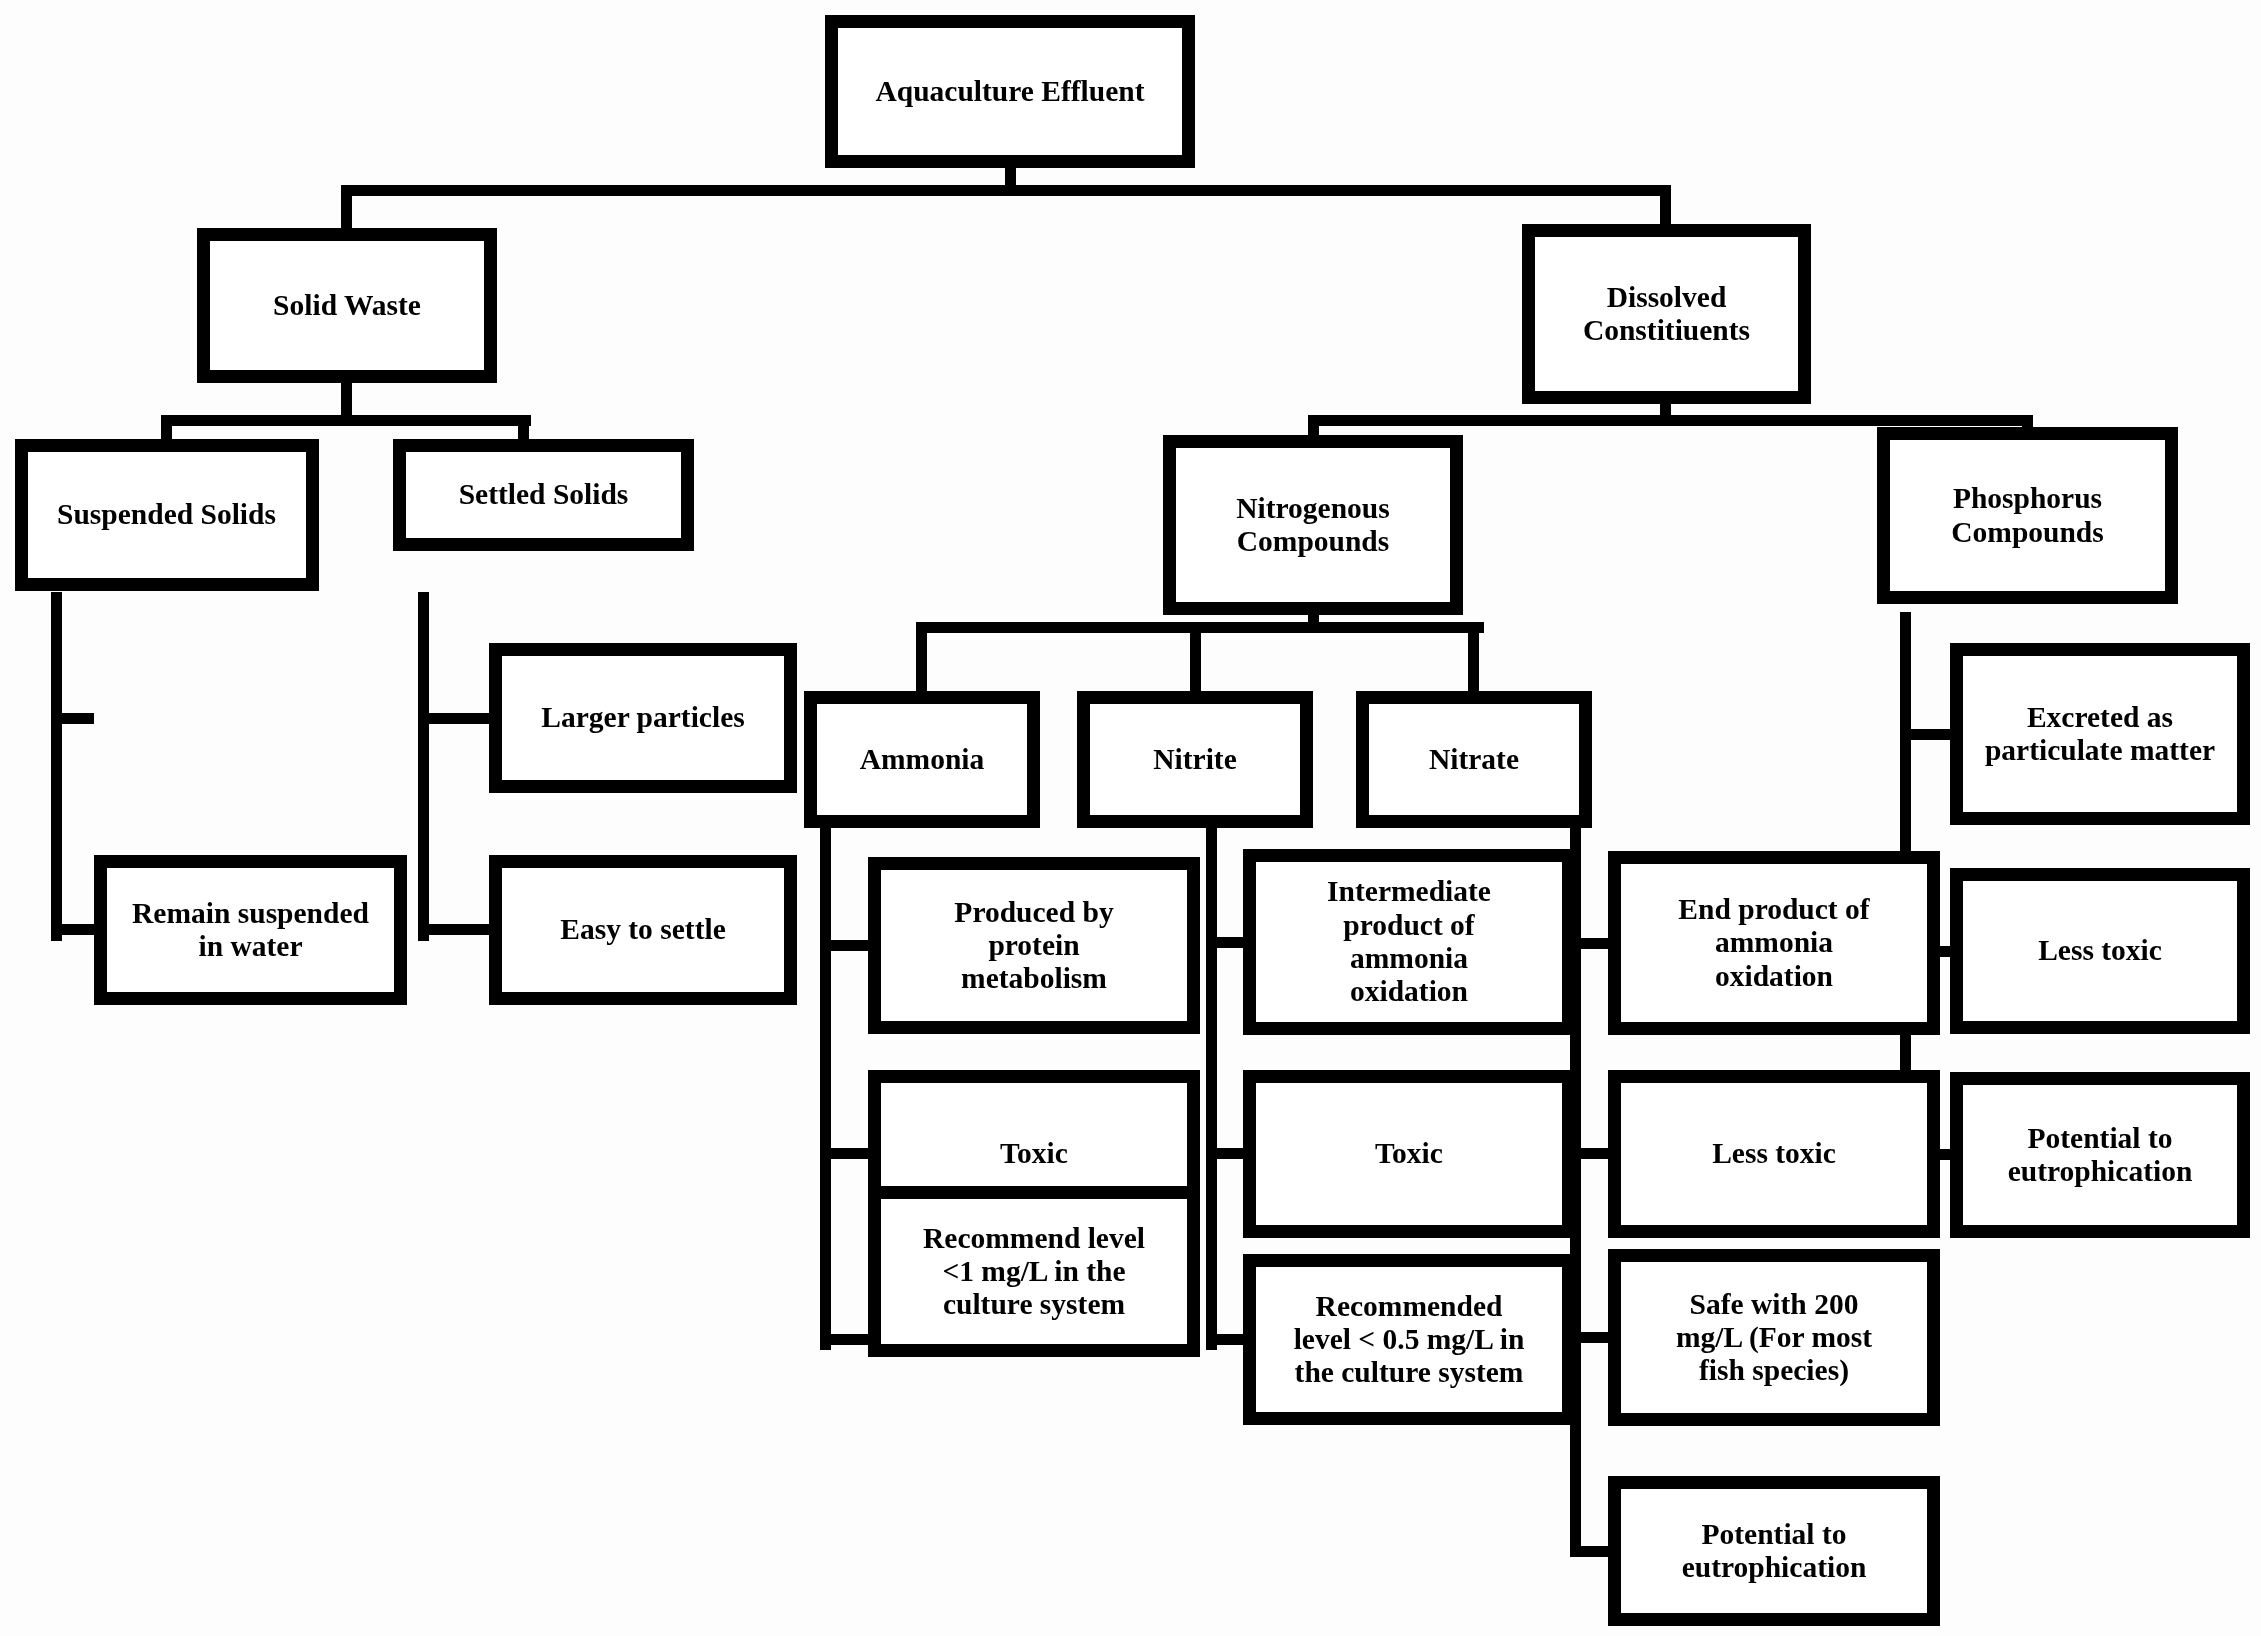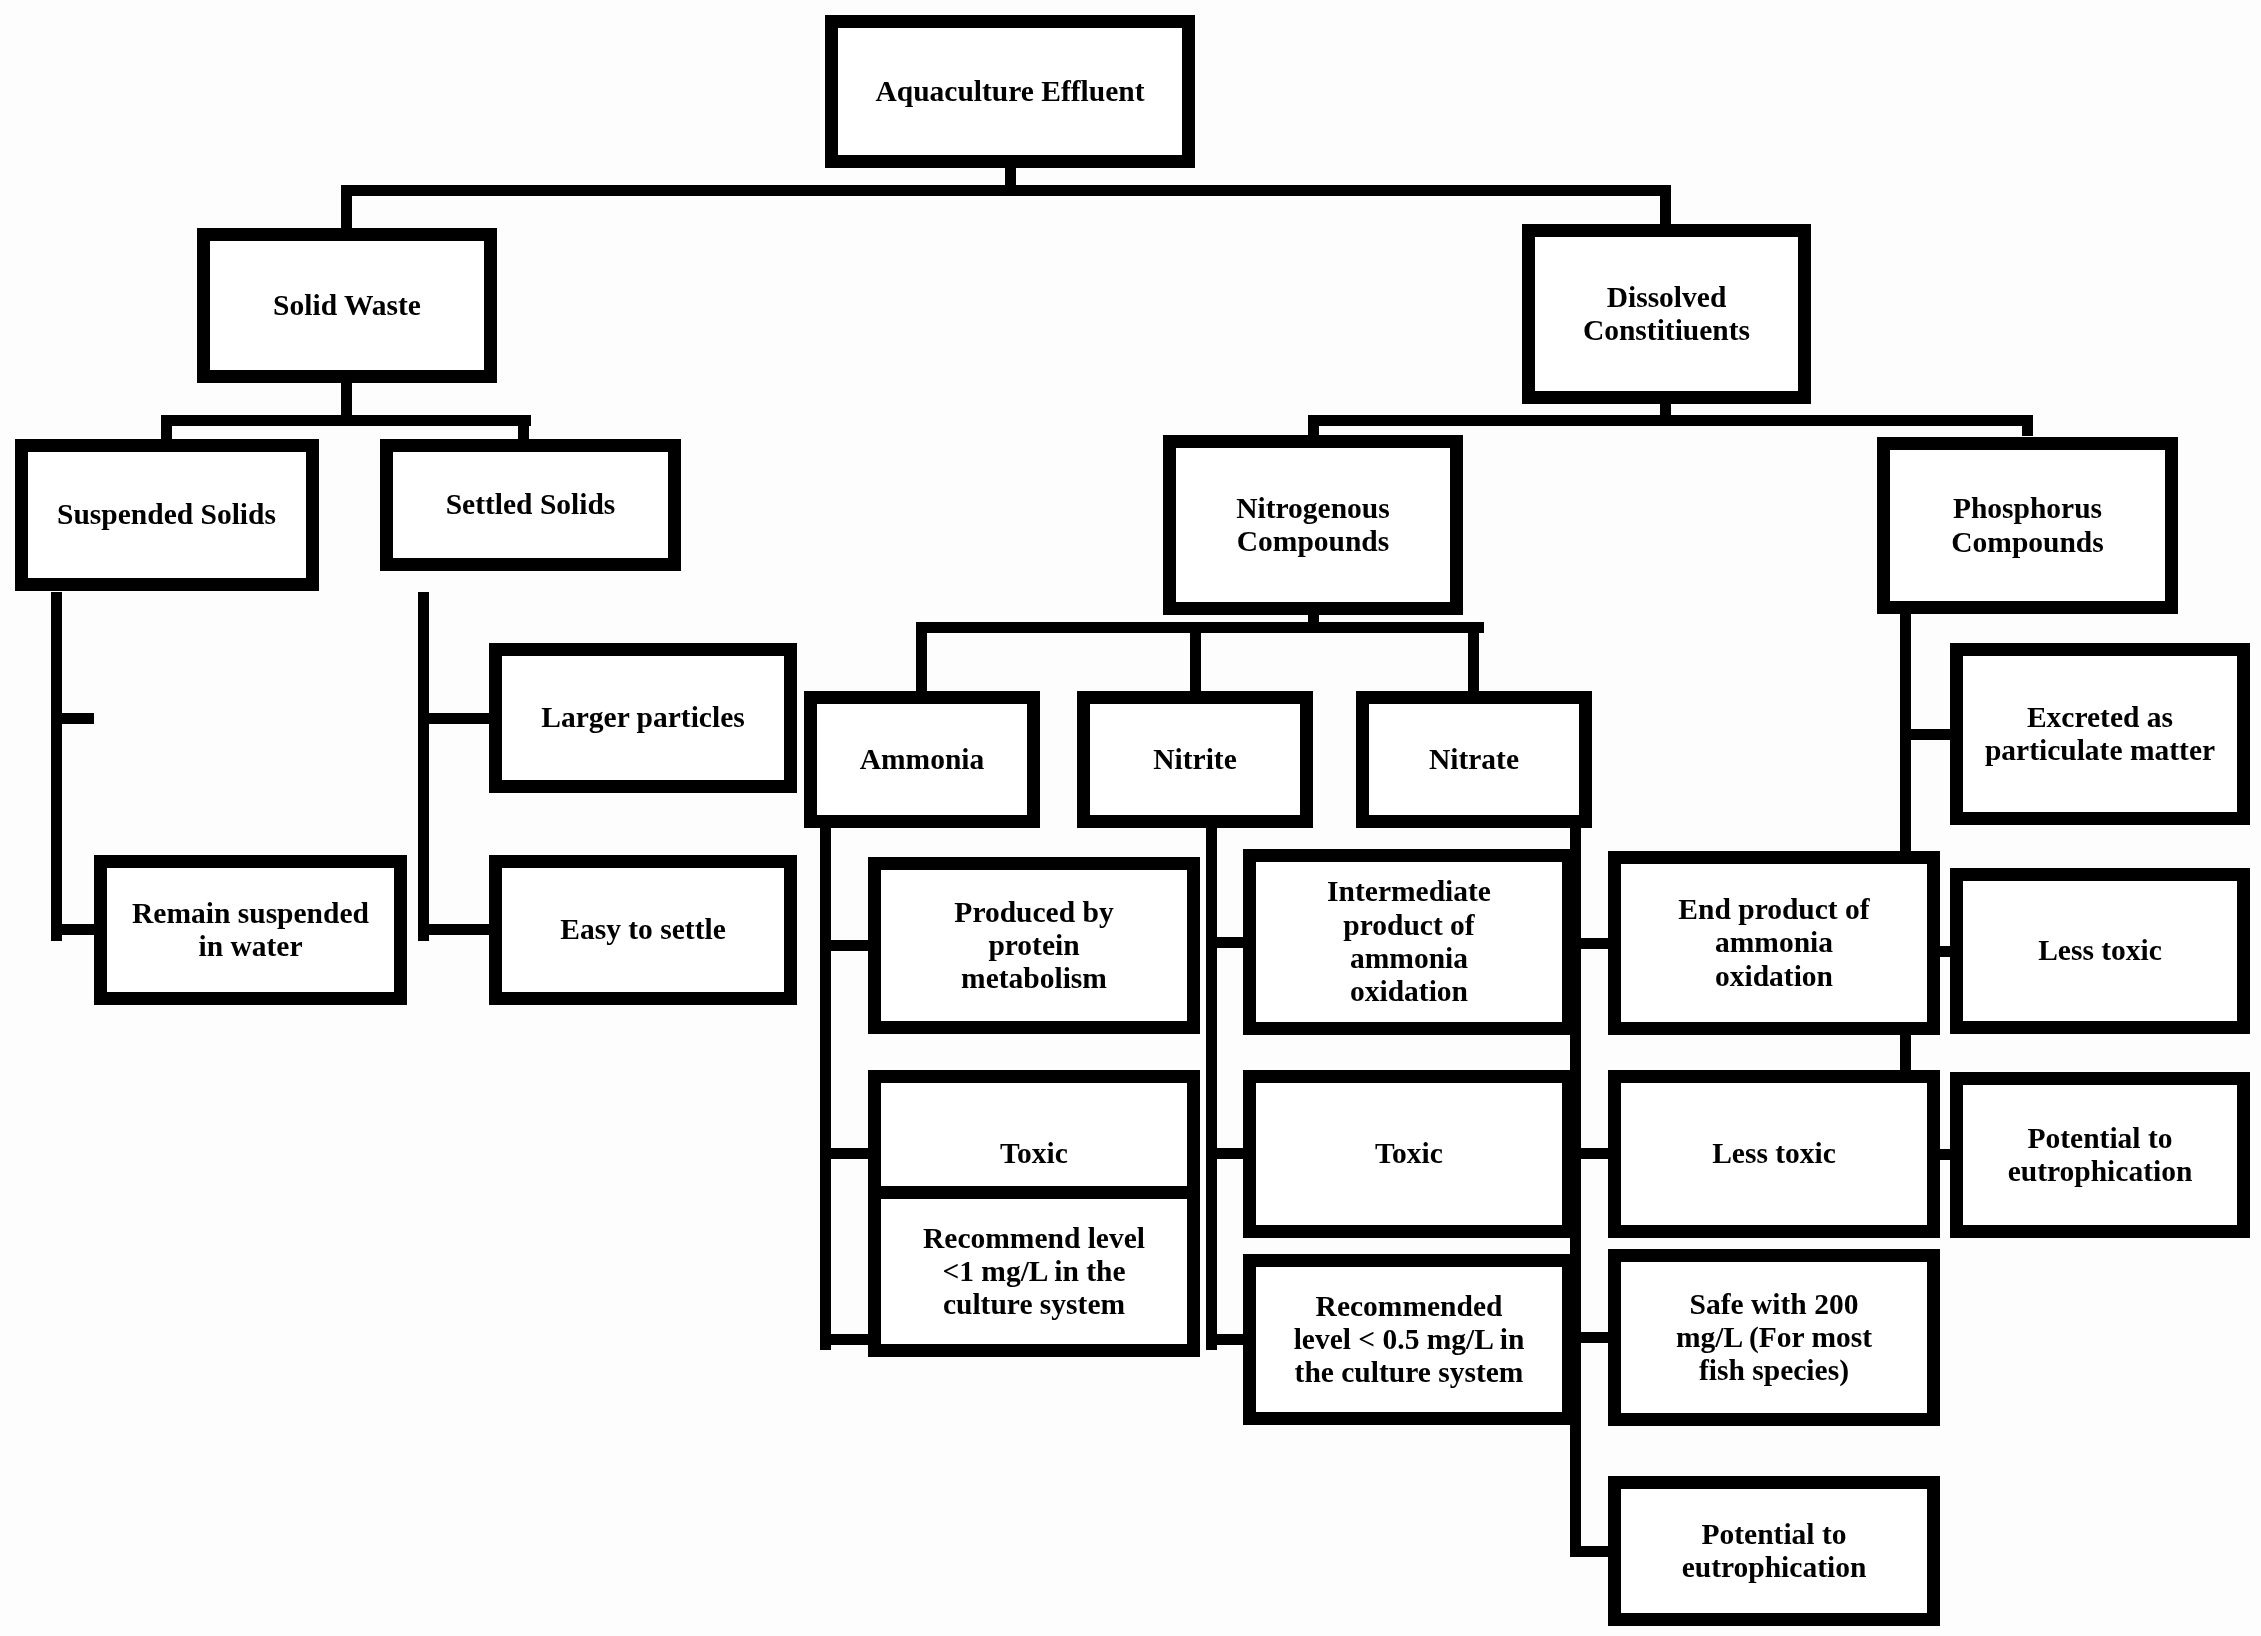--- a/index.html
+++ b/index.html
@@ -98,21 +98,21 @@
 
   <div class="node" style="left:1522px;top:224px;width:289px;height:180px">
     <span class="lbl">Dissolved
 Constitiuents</span>
   </div>
 
   <div class="node" style="left:14.5px;top:439px;width:304px;height:152px">
     <span class="lbl">Suspended Solids</span>
   </div>
 
-  <div class="node" style="left:380px;top:439px;width:301px;height:132px">
+  <div class="node" style="left:393px;top:439px;width:301px;height:112px">
     <span class="lbl">Settled Solids</span>
   </div>
 
 
   <div class="node" style="left:489px;top:643px;width:308px;height:150px">
     <span class="lbl">Larger particles</span>
   </div>
 
   <div class="node" style="left:94px;top:855px;width:313px;height:150px">
     <span class="lbl">Remain suspended
@@ -121,21 +121,21 @@
 
   <div class="node" style="left:489px;top:855px;width:308px;height:150px">
     <span class="lbl">Easy to settle</span>
   </div>
 
   <div class="node" style="left:1163px;top:435px;width:300px;height:180px">
     <span class="lbl">Nitrogenous
 Compounds</span>
   </div>
 
-  <div class="node" style="left:1877px;top:437px;width:301px;height:177px">
+  <div class="node" style="left:1877px;top:427px;width:301px;height:177px">
     <span class="lbl">Phosphorus
 Compounds</span>
   </div>
 
   <div class="node" style="left:804px;top:691px;width:236px;height:137px">
     <span class="lbl">Ammonia</span>
   </div>
 
   <div class="node" style="left:1077px;top:691px;width:236px;height:137px">
     <span class="lbl">Nitrite</span>

